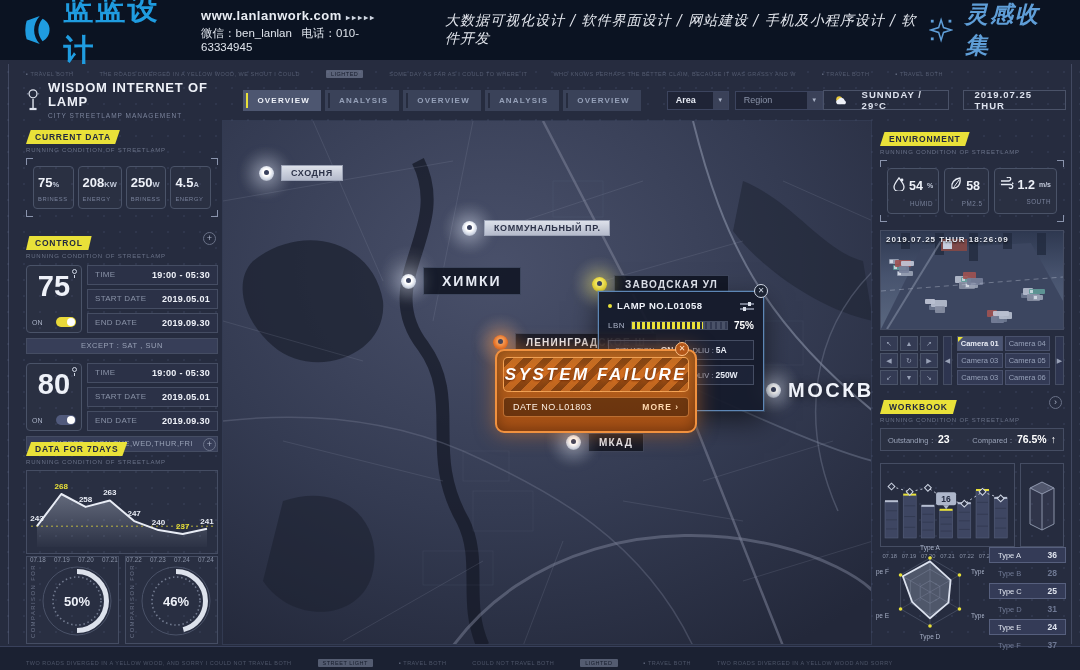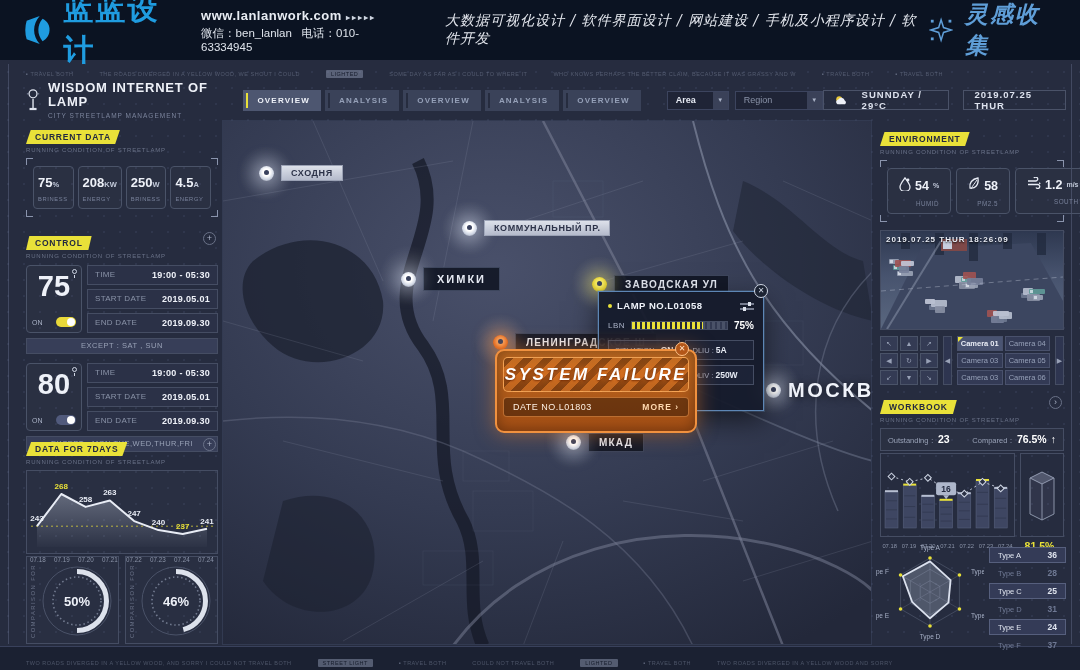--- a/index.html
+++ b/index.html
@@ -88,21 +88,21 @@
   .gauge svg{position:absolute;right:3px;top:6px}
   
   .map{position:absolute;left:222px;top:120px;width:650px;height:525px;z-index:3;overflow:hidden;border:1px solid rgba(70,80,110,.4)}
   .loc{position:absolute;display:flex;align-items:center;gap:7px;z-index:4}
   .mk{width:15px;height:15px;border-radius:50%;flex:0 0 auto;position:relative;background:radial-gradient(circle at 50% 42%,#ffffff 32%,#cfd6e4 62%,rgba(255,255,255,.15));box-shadow:0 0 16px 6px rgba(225,235,255,.35)}
   .mk::after{content:"";position:absolute;left:5px;top:4px;width:5px;height:5px;border-radius:50%;background:#3a425e}
   .mk.yellow{background:radial-gradient(circle at 50% 42%,#f6ea62 32%,#e3cf2f 62%,rgba(240,220,60,.15));box-shadow:0 0 16px 6px rgba(240,225,70,.4)}
   .mk.orange{background:radial-gradient(circle at 50% 42%,#f49a55 30%,#e06a22 62%,rgba(240,130,50,.15));box-shadow:0 0 16px 6px rgba(240,130,50,.45)}
   .lbl-light{background:linear-gradient(#dde1ea,#b4bacb);color:#2c3248;font-size:9px;font-weight:bold;padding:2px 9px;border:1px solid #9aa1b4;letter-spacing:.6px;white-space:nowrap}
   .lbl-dark{background:rgba(13,18,31,.84);color:#e6eaf3;font-size:10px;font-weight:bold;padding:3px 10px;border:1px solid rgba(95,105,135,.55);letter-spacing:1.2px;white-space:nowrap}
-  .lbl-big{font-size:11px;padding:5px 13px;letter-spacing:2px}
+  .lbl-big{font-size:14px;padding:5px 18px;letter-spacing:2px}
   .lbl-plain{font-size:20px;font-weight:bold;color:#f0f3fa;letter-spacing:2.5px;text-shadow:0 1px 8px rgba(0,0,0,.65);white-space:nowrap}
   
   .popup{position:absolute;left:375px;top:170px;width:166px;height:120px;background:rgba(20,26,42,.93);border:1px solid #5d86b5;box-shadow:0 0 0 1px rgba(93,134,181,.25),0 10px 26px rgba(0,0,0,.55);z-index:5}
   .pp-close{position:absolute;right:-5px;top:-8px;width:14px;height:14px;border-radius:50%;background:#1c2333;border:1px solid #cfd6e4;color:#cfd6e4;font-size:8px;line-height:12px;text-align:center;cursor:pointer}
   .pp-head{display:flex;align-items:center;gap:5px;padding:8px 9px 0}
   .pp-dot{width:4px;height:4px;border-radius:50%;background:#e9e139}
   .pp-title{font-size:9.5px;font-weight:bold;color:#eef1f8;letter-spacing:.5px;flex:1}
   .pp-set{width:14px;height:10px;cursor:pointer}
   .lbnrow{display:flex;align-items:center;gap:6px;padding:0 9px;margin-top:9px}
   .lbn-lab{font-size:8px;color:#aab2c6;letter-spacing:.5px}
@@ -117,42 +117,42 @@
   .alert{position:absolute;left:272px;top:228px;width:202px;height:84px;z-index:6;background:linear-gradient(#c06a21,#a24d14);border:2px solid #f0913f;border-radius:9px;box-shadow:0 0 20px rgba(240,130,40,.5),inset 0 0 14px rgba(0,0,0,.35);padding:6px}
   .alert-close{position:absolute;right:6px;top:-9px;width:14px;height:14px;border-radius:50%;background:#b35618;border:1px solid #ffc289;color:#ffe2c4;font-size:8px;line-height:12px;text-align:center;cursor:pointer}
   .alert-band{border:1px solid rgba(255,175,95,.85);border-radius:5px;background:repeating-linear-gradient(135deg,rgba(55,22,4,.38) 0 7px,rgba(255,150,60,.18) 7px 14px);text-align:center;padding:7px 0 6px}
   .alert-title{font-size:17px;font-style:italic;font-weight:bold;color:#fff;letter-spacing:2.5px;text-shadow:0 0 9px rgba(255,120,30,.95),0 1px 2px rgba(80,25,0,.9)}
   .alert-bar{margin-top:5px;display:flex;justify-content:space-between;align-items:center;background:rgba(45,22,5,.5);border:1px solid rgba(255,160,80,.55);border-radius:4px;padding:4px 9px}
   .alert-lamp{font-size:9px;color:#fdf0e2;letter-spacing:.5px}
   .alert-more{font-size:8.5px;font-weight:bold;color:#ffd9b0;letter-spacing:1px;cursor:pointer}
   
   .p-env{left:880px;top:128px;width:184px}
   .env-row{display:flex;gap:5px}
-  .env-cell{flex:1;border:1px solid #4a5368;border-radius:4px;padding:8px 11px 6px;background:rgba(255,255,255,.02)}
+  .env-cell{flex:1;border:1px solid #4a5368;border-radius:4px;padding:8px 5px 6px;background:rgba(255,255,255,.02)}
   .env-v{display:flex;align-items:center;gap:4px;font-size:12.5px;font-weight:bold;color:#eef1f8;white-space:nowrap}
   .env-v small{font-size:7px;color:#c2c9d9}
   .env-l{font-size:6.3px;color:#78819a;margin-top:6px;text-align:right;letter-spacing:.5px}
   
   .p-cam{left:880px;top:230px;width:184px}
   .cam-view{height:100px;border:1px solid #454d63;position:relative;overflow:hidden;background:#20263a}
   .cam-ts{position:absolute;left:5px;top:4px;font-size:8px;font-weight:bold;color:#e8ecf5;letter-spacing:1px;text-shadow:0 1px 2px rgba(0,0,0,.9);z-index:2}
   .cam-controls{margin-top:6px;display:flex;gap:5px}
   .dpad{display:grid;grid-template-columns:repeat(3,18px);grid-auto-rows:15px;gap:2px}
   .dp{background:#343b54;border:1px solid #4a5368;color:#98a1b6;font-size:7px;display:flex;align-items:center;justify-content:center;cursor:pointer}
   .cam-nav{width:9px;background:#2e3550;border:1px solid #454d63;color:#98a1b6;font-size:7px;display:flex;align-items:center;justify-content:center;cursor:pointer}
   .cam-list{flex:1;display:grid;grid-template-columns:1fr 1fr;grid-template-rows:repeat(3,1fr);grid-auto-flow:column;gap:2px}
   .cam-btn{background:#333a55;border:1px solid #49516c;color:#96a0b8;font-size:7.5px;display:flex;align-items:center;justify-content:center;position:relative;cursor:pointer}
   .cam-btn.sel{background:#4a5472;color:#e9edf6;font-weight:bold}
   .cam-btn.sel::before{content:"";position:absolute;left:0;top:0;border-top:5px solid #e9e139;border-right:5px solid transparent}
   
   .p-work{left:880px;top:396px;width:184px}
   .wb-stats{margin-top:5px;border:1px solid #454d63;background:rgba(255,255,255,.02);display:flex;justify-content:space-between;align-items:center;padding:4px 7px;font-size:7.5px;color:#98a1b6}
   .wb-stats b{color:#fff;font-size:10.5px;margin-left:2px}
   .wb-up{color:#e9e139;font-weight:bold}
-  .wb-body{margin-top:2px;display:flex;gap:5px}
+  .wb-body{margin-top:12px;display:flex;gap:5px}
   .wb-chart{flex:1;border:1px solid #454d63;height:84px;position:relative}
   .wb-cube{width:44px;border:1px solid #454d63;height:84px;display:flex;align-items:center;justify-content:center}
   .wb-foot{display:flex;margin-top:3px;align-items:center}
   .wb-xlabels{flex:1;display:flex}
   .wb-xlabels span{flex:1;text-align:center;font-size:5.8px;color:#8a93a8}
   .wb-total{width:49px;text-align:center;color:#e9e139;font-weight:bold;font-size:10.5px}
   
   .p-radar{left:876px;top:542px;width:190px;display:flex;gap:5px}
   .type-list{flex:1;display:flex;flex-direction:column;gap:2px;padding-top:5px}
   .trow{display:flex;justify-content:space-between;align-items:center;padding:2px 8px;font-size:7.5px;color:#6f7994;border:1px solid transparent}

